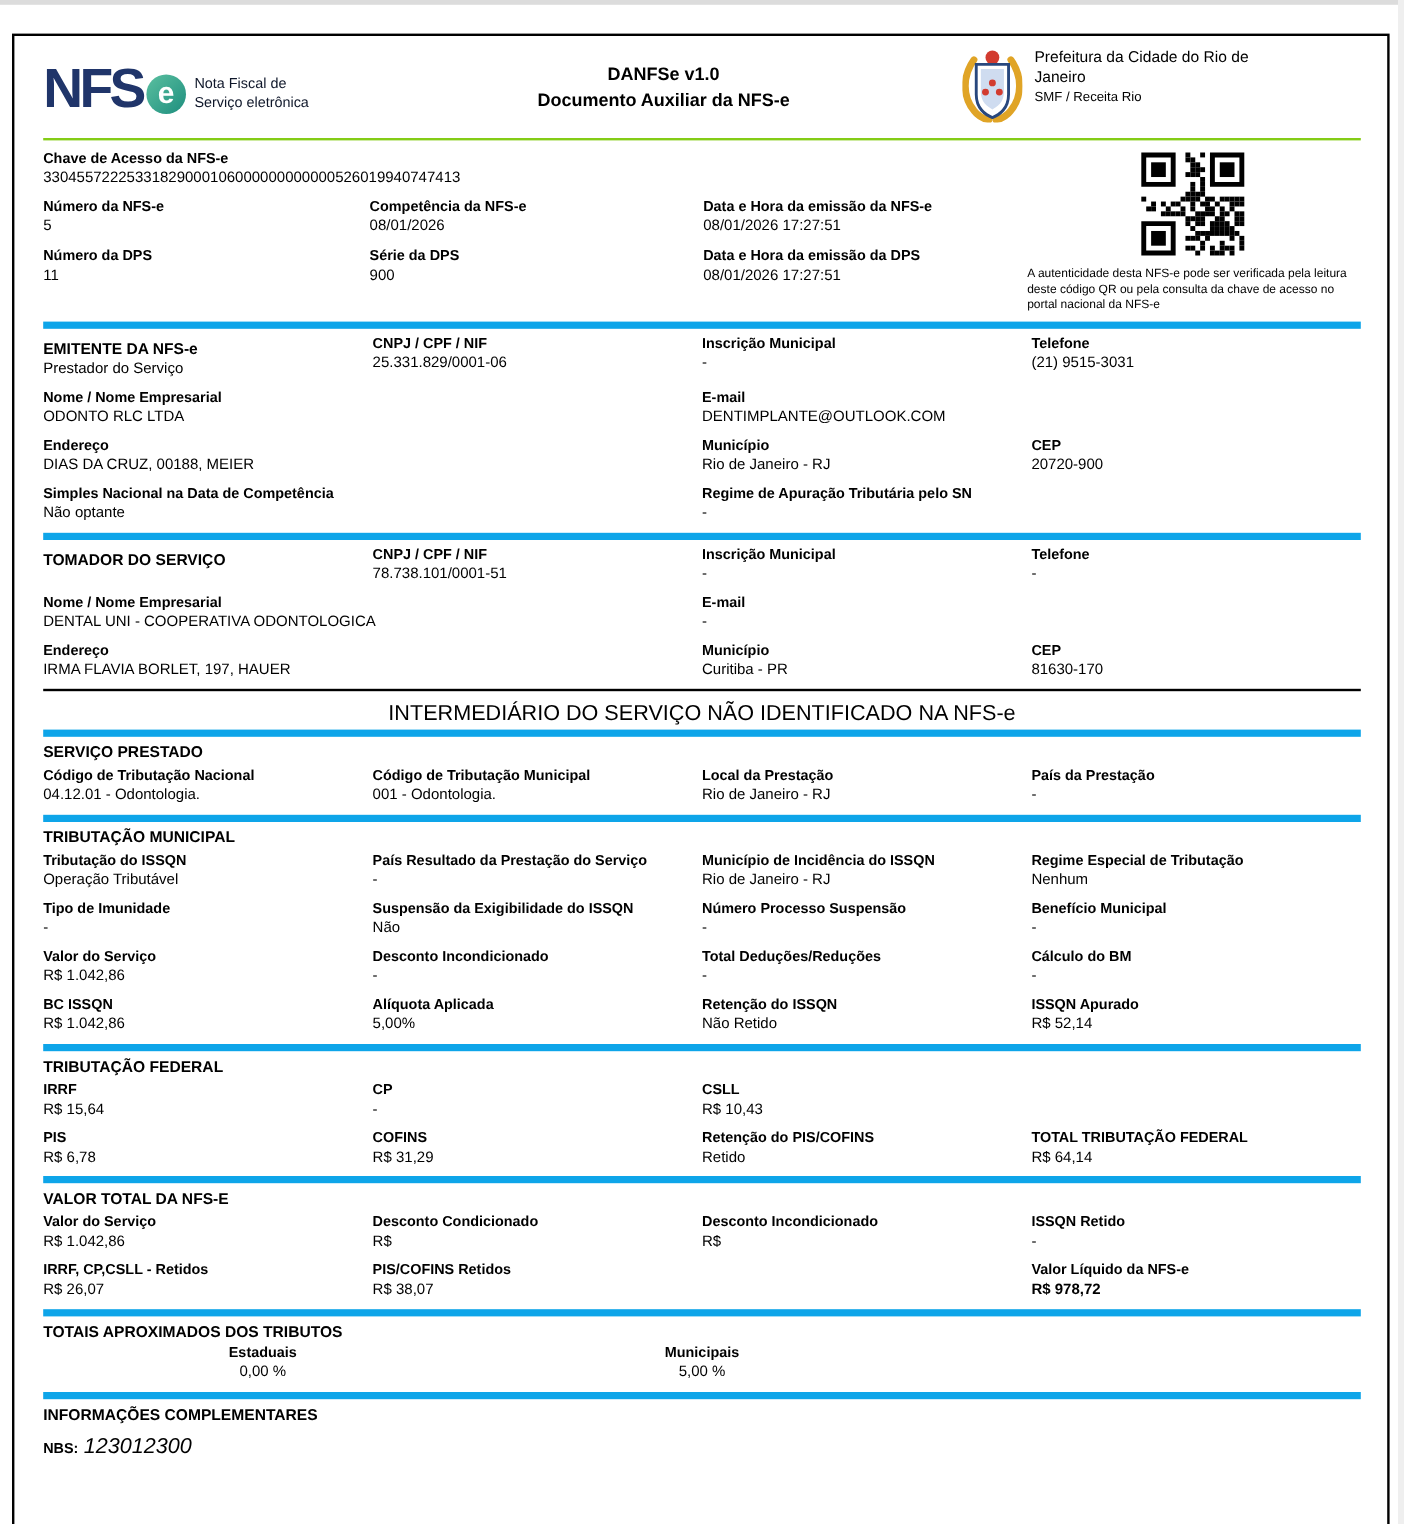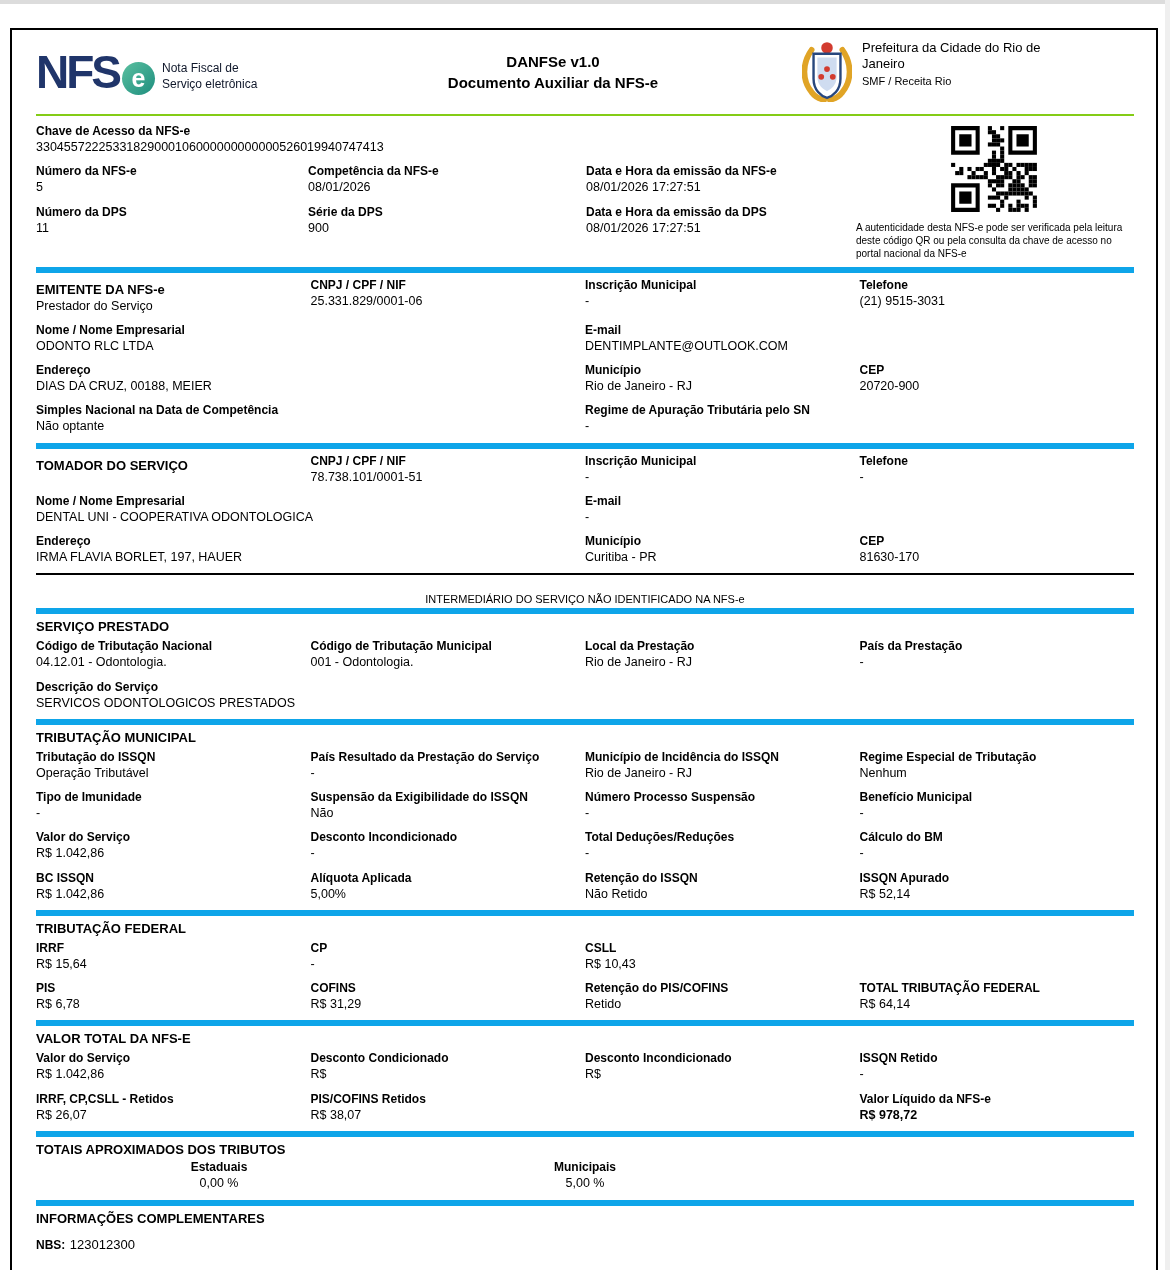--- a/index.html
+++ b/index.html
@@ -35,26 +35,26 @@
   .sec-title { font-size:13px; font-weight:bold; padding:4px 0 1px; }
   .sec-sub { font-size:12.5px; line-height:1.3; }
 
   
   .meta-wrap { display:flex; padding:4px 0 6px; }
   .meta-left { flex:1; }
   .meta-right { width:280px; display:flex; flex-direction:column; align-items:center; padding-top:2px; }
   .qr svg { display:block; }
   .qr-caption { font-size:10px; line-height:1.32; text-align:left; margin-top:5px; width:276px; }
 
-  .intermediario { border-top:2px solid #000; text-align:center; font-size:11px; padding:18px 0 3px; }
+  .intermediario { border-top:2px solid #000; text-align:center; font-size:18px; padding:8px 0 3px; }
 
   .g3c { display:grid; grid-template-columns:repeat(3,1fr); text-align:center; padding:2px 0 6px; }
   .nbs-line { padding:8px 0 14px; }
   .inline-label { font-size:12px; font-weight:bold; }
-  .inline-val { font-size:13px; }
+  .inline-val { font-size:18px;font-style:italic; }
 </style>
 </head>
 <body>
 
 <div class="window-top"></div>
 <div class="window-right"></div>
 
 <div class="page">
 
   <header class="header">
@@ -375,24 +375,20 @@
         <div class="fv">001 - Odontologia.</div>
       </div>
       <div class="f">
         <div class="fl">Local da Prestação</div>
         <div class="fv">Rio de Janeiro - RJ</div>
       </div>
       <div class="f">
         <div class="fl">País da Prestação</div>
         <div class="fv">-</div>
       </div>
-      <div class="f" style="grid-column:span 4;">
-        <div class="fl">Descrição do Serviço</div>
-        <div class="fv">SERVICOS ODONTOLOGICOS PRESTADOS</div>
-      </div>
     </div>
   </section>
 
   <section class="sec">
     <div class="sec-title">TRIBUTAÇÃO MUNICIPAL</div>
     <div class="g4">
       <div class="f">
         <div class="fl">Tributação do ISSQN</div>
         <div class="fv">Operação Tributável</div>
       </div>

